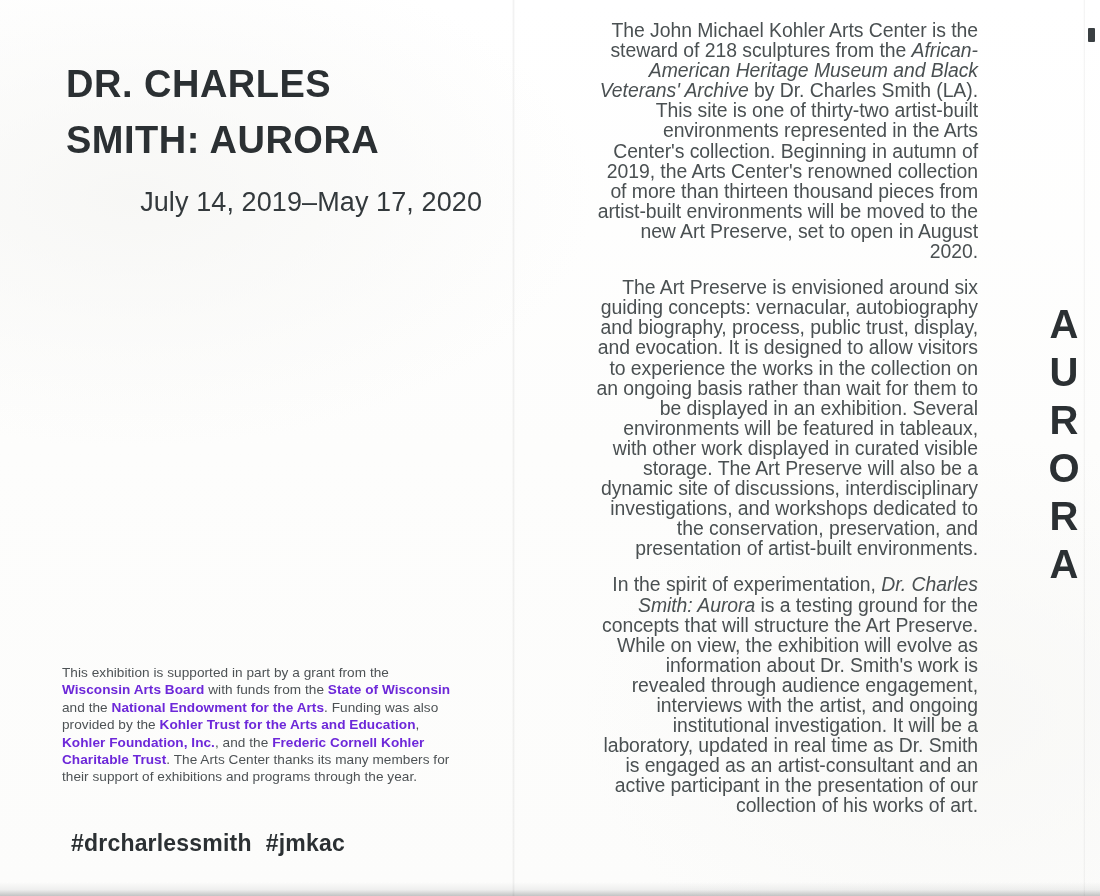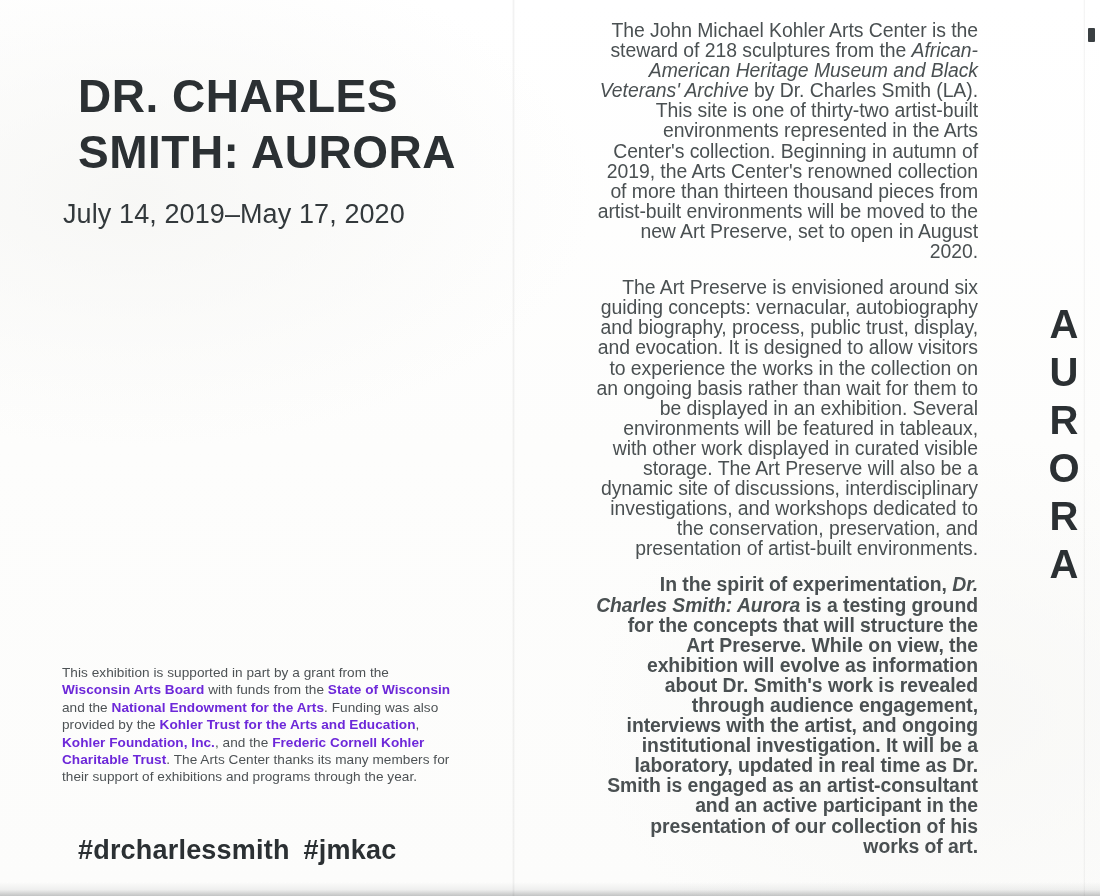--- a/index.html
+++ b/index.html
@@ -89,37 +89,38 @@
   }
 
   .title-block {
     position: absolute;
     left: 62px;
     top: 52px;
     width: 420px;
   }
 
   .exhibition-title {
-    margin: 16px;
-    font-size: 46px;
+    margin: 4px;
+    font-size: 38px;
     line-height: 56px;
     font-weight: 700;
     letter-spacing: 0.5px;
     color: #2b3033;
     text-transform: uppercase;
     white-space: pre-line;
   }
 
   .exhibition-dates {
     margin: 18px 0 0 1px;
     font-size: 27px;
     line-height: 32px;
     font-weight: 400;
     letter-spacing: 0.1px;
     color: #33393c;
+    text-align: right;
   }
 
   .credits-block {
     position: absolute;
     left: 62px;
     top: 664px;
     width: 392px;
   }
 
   .credits-text {
@@ -132,22 +133,22 @@
 
   .credits-text b {
     font-weight: 700;
     color: #6d28d9;
   }
 
   .hashtags {
     position: absolute;
     left: 62px;
     top: 820px;
-    margin: 16px;
-    font-size: 27px;
+    margin: 9px;
+    font-size: 23px;
     line-height: 28px;
     font-weight: 700;
     letter-spacing: 0.2px;
     color: #2b3033;
   }
 
   .hashtags .tag + .tag {
     margin-left: 14px;
   }
 
@@ -171,21 +172,20 @@
   .body-paragraph {
     margin: 0 0 16px 0;
     font-size: 19.4px;
     line-height: 20.1px;
     color: #4a5052;
     letter-spacing: -0.05px;
   }
 
   .body-paragraph:last-child {
     margin-bottom: 0;
-    font-weight: bold;
   }
 
   .body-paragraph i {
     font-style: italic;
   }
 
   
   .vertical-wordmark {
     position: absolute;
     left: 1041px;

